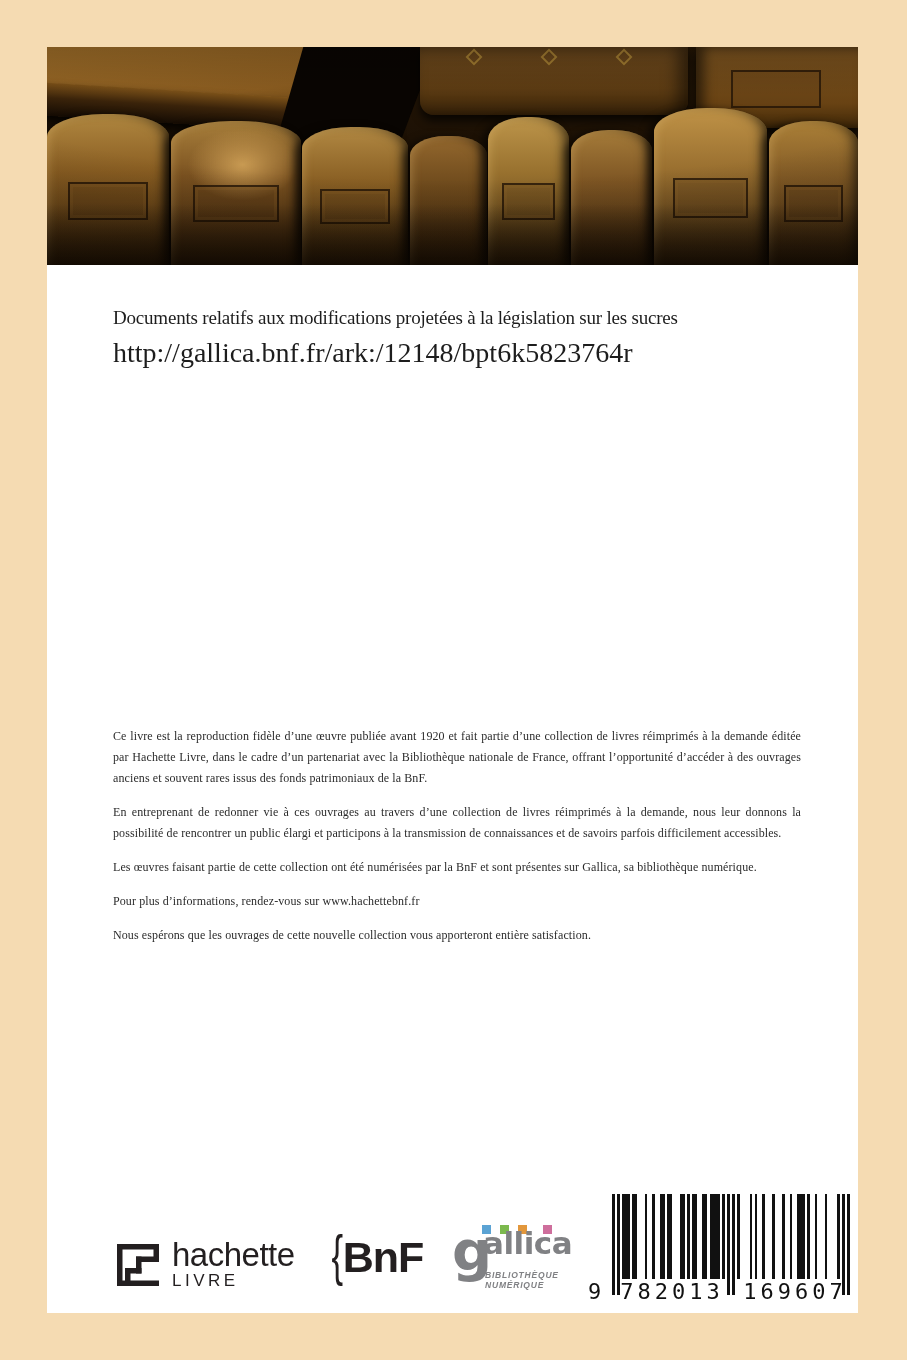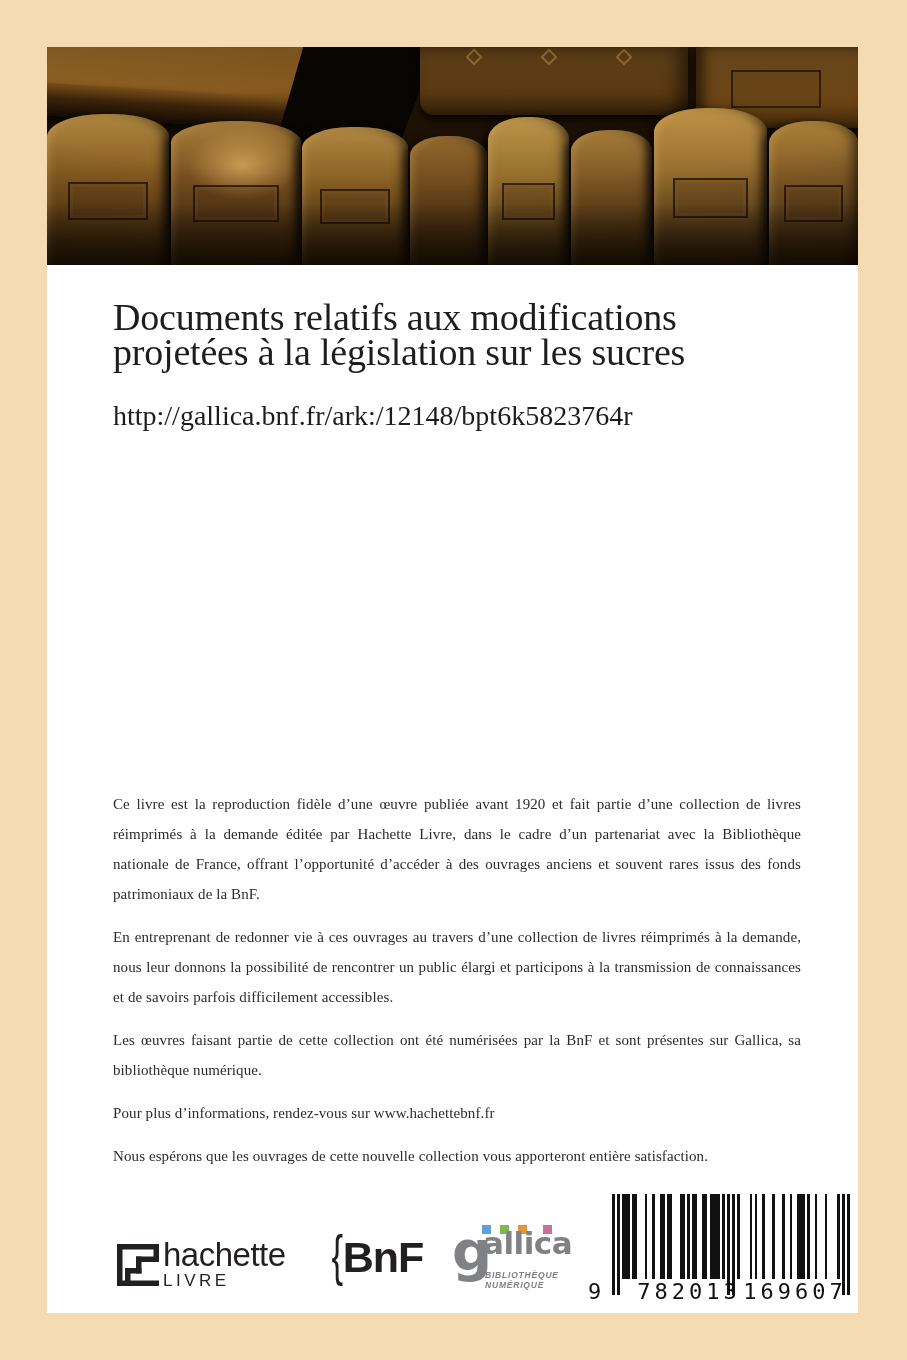--- a/index.html
+++ b/index.html
@@ -85,42 +85,41 @@
     position:absolute; inset:0; pointer-events:none;
     background:
       radial-gradient(130% 95% at 50% 18%, rgba(0,0,0,0) 45%, rgba(8,4,0,.38) 100%),
       linear-gradient(180deg, rgba(0,0,0,.18) 0%, rgba(0,0,0,0) 22%, rgba(0,0,0,0) 72%, rgba(10,5,0,.7) 100%);
   }
 
   
   .content { padding:0 57px 0 66px; }
   .title {
     margin-top:35px; max-width:625px;
-    font-weight:400; font-size:38px; line-height:35px;
+    font-weight:400; font-size:19px; line-height:35px;
     color:#1d1d1d; letter-spacing:-0.2px;
   }
   .gallica-url {
-    margin-top:28px;
     font-size:28px; line-height:35px; color:#1d1d1d;
   }
   .description { margin-top:356px; width:688px; }
   .description p {
-    font-size:15px; line-height:30px; color:#2b2b2b;
+    font-size:12px; line-height:21px; color:#2b2b2b;
     text-align:justify; margin-bottom:13px;
     letter-spacing:0.1px;
   }
   .description p:last-child { text-align:left; }
 
   
   .logos { position:absolute; left:0; bottom:0; width:100%; height:140px; }
   .logo-dark { color:#231f20; font-family:"Liberation Sans", sans-serif; }
 
   .hachette { position:absolute; left:66px; bottom:23px; display:flex; align-items:flex-start; }
   .hachette svg { width:50px; height:50px; }
-  .hachette-text { display:flex; flex-direction:column;justify-content:flex-end; }
+  .hachette-text { margin-left:9px; display:flex; flex-direction:column;justify-content:flex-end; }
   .hachette-word { font-weight:500; font-size:33px; line-height:30px; letter-spacing:-0.5px; }
   .hachette-livre { font-weight:400; font-size:17px; line-height:17px; letter-spacing:3.5px; margin-top:2px; }
 
   .bnf { position:absolute; left:281px; bottom:36px; display:flex; align-items:center; }
   .bnf-brace { font-weight:500; font-size:56px; line-height:40px; transform:scaleX(.62) translateY(-2px); }
   .bnf-word { font-weight:700; font-size:43px; line-height:40px; letter-spacing:-1px; margin-left:-4px; }
 
   .gallica { position:absolute; left:405px; bottom:18px; width:125px; height:70px;
              font-family:"DejaVu Sans", sans-serif; color:#808184; }
   .g-squares { position:absolute; top:0; left:30px; display:flex; }
@@ -133,21 +132,21 @@
 
   
   .barcode { position:absolute; right:6px; bottom:7px; width:272px; height:112px; background:#fff; }
   .bars { position:absolute; left:32px; top:0; height:104px; display:flex; align-items:flex-start; }
   .bars i { display:block; width:2.5px; height:85px; }
   .bars i.on { background:#111; }
   .bars i.guard { height:101px; }
   .bc-digits { position:absolute; bottom:2px; left:0; width:100%; height:24px;
                font-family:"DejaVu Sans Mono", monospace; font-size:22px; line-height:24px; color:#111; }
   .bc-prefix { position:absolute; left:8px; }
-  .bc-g1 { position:absolute; left:56px; width:106px; text-align:center; letter-spacing:4px; }
+  .bc-g1 { position:absolute; left:39px; width:106px; text-align:center; letter-spacing:4px; }
   .bc-g2 { position:absolute; left:162px; width:106px; text-align:center; letter-spacing:4px; }
 </style>
 </head>
 <body>
 
 <div class="panel">
 
   <div class="photo">
     <div class="shelf-top"></div>
     <div class="shelf-plank"></div>

